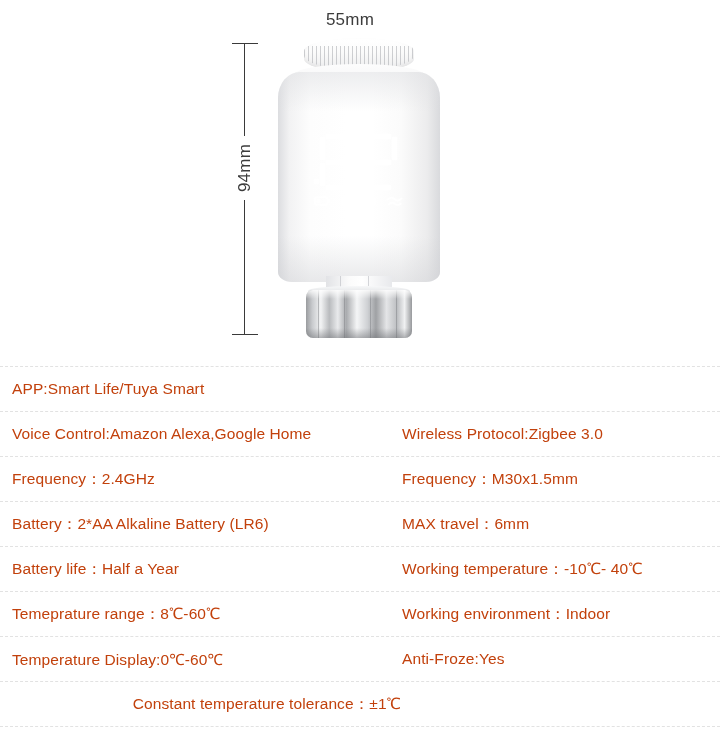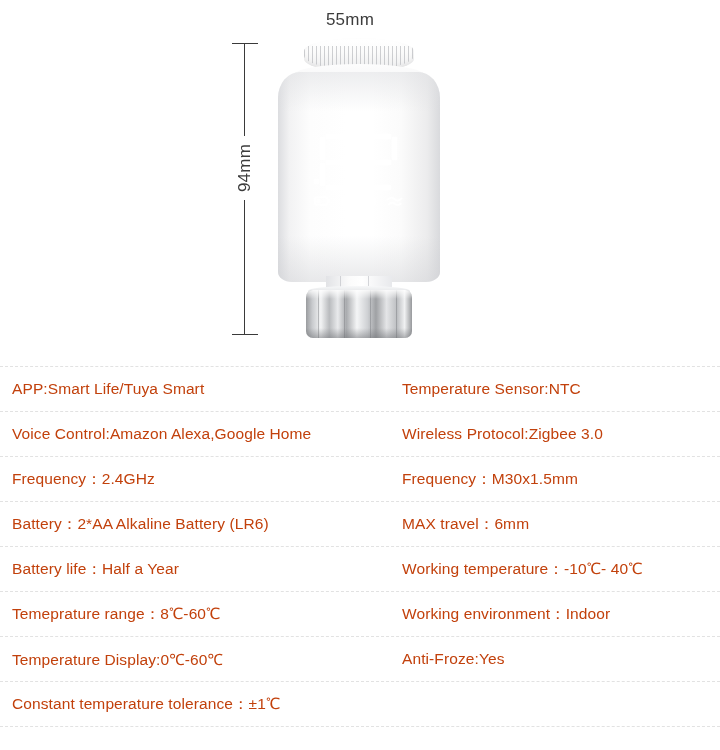--- a/index.html
+++ b/index.html
@@ -351,20 +351,21 @@
   }
   .spec-row {
     position: relative;
     display: flex;
     height: 44px;
     align-items: center;
     border-top: 1px dashed #e2e2e2;
   }
   .spec-row:last-child {
     border-bottom: 1px dashed #e2e2e2;
+    text-align: right;
   }
   .spec-cell {
     font-size: 15.5px;
     color: #c2410c;
     letter-spacing: 0.1px;
     white-space: nowrap;
     overflow: hidden;
   }
   .spec-cell.left  { width: 401px; padding-left: 12px; box-sizing: border-box; }
   .spec-cell.right { width: 319px; padding-left: 1px;  box-sizing: border-box; }
@@ -471,21 +472,20 @@
       <div class="nut-bottom"></div>
     </div>
 
   </div>
 </div>
 
 <div id="spec-table">
 
   <div class="spec-row">
     <div class="spec-cell left">APP:Smart Life/Tuya Smart</div>
-    <div class="spec-cell right">Temperature Sensor:NTC</div>
   </div>
 
   <div class="spec-row">
     <div class="spec-cell left">Voice Control:Amazon Alexa,Google Home</div>
     <div class="spec-cell right">Wireless Protocol:Zigbee 3.0</div>
   </div>
 
   <div class="spec-row">
     <div class="spec-cell left">Frequency：2.4GHz</div>
     <div class="spec-cell right">Frequency：M30x1.5mm</div>

